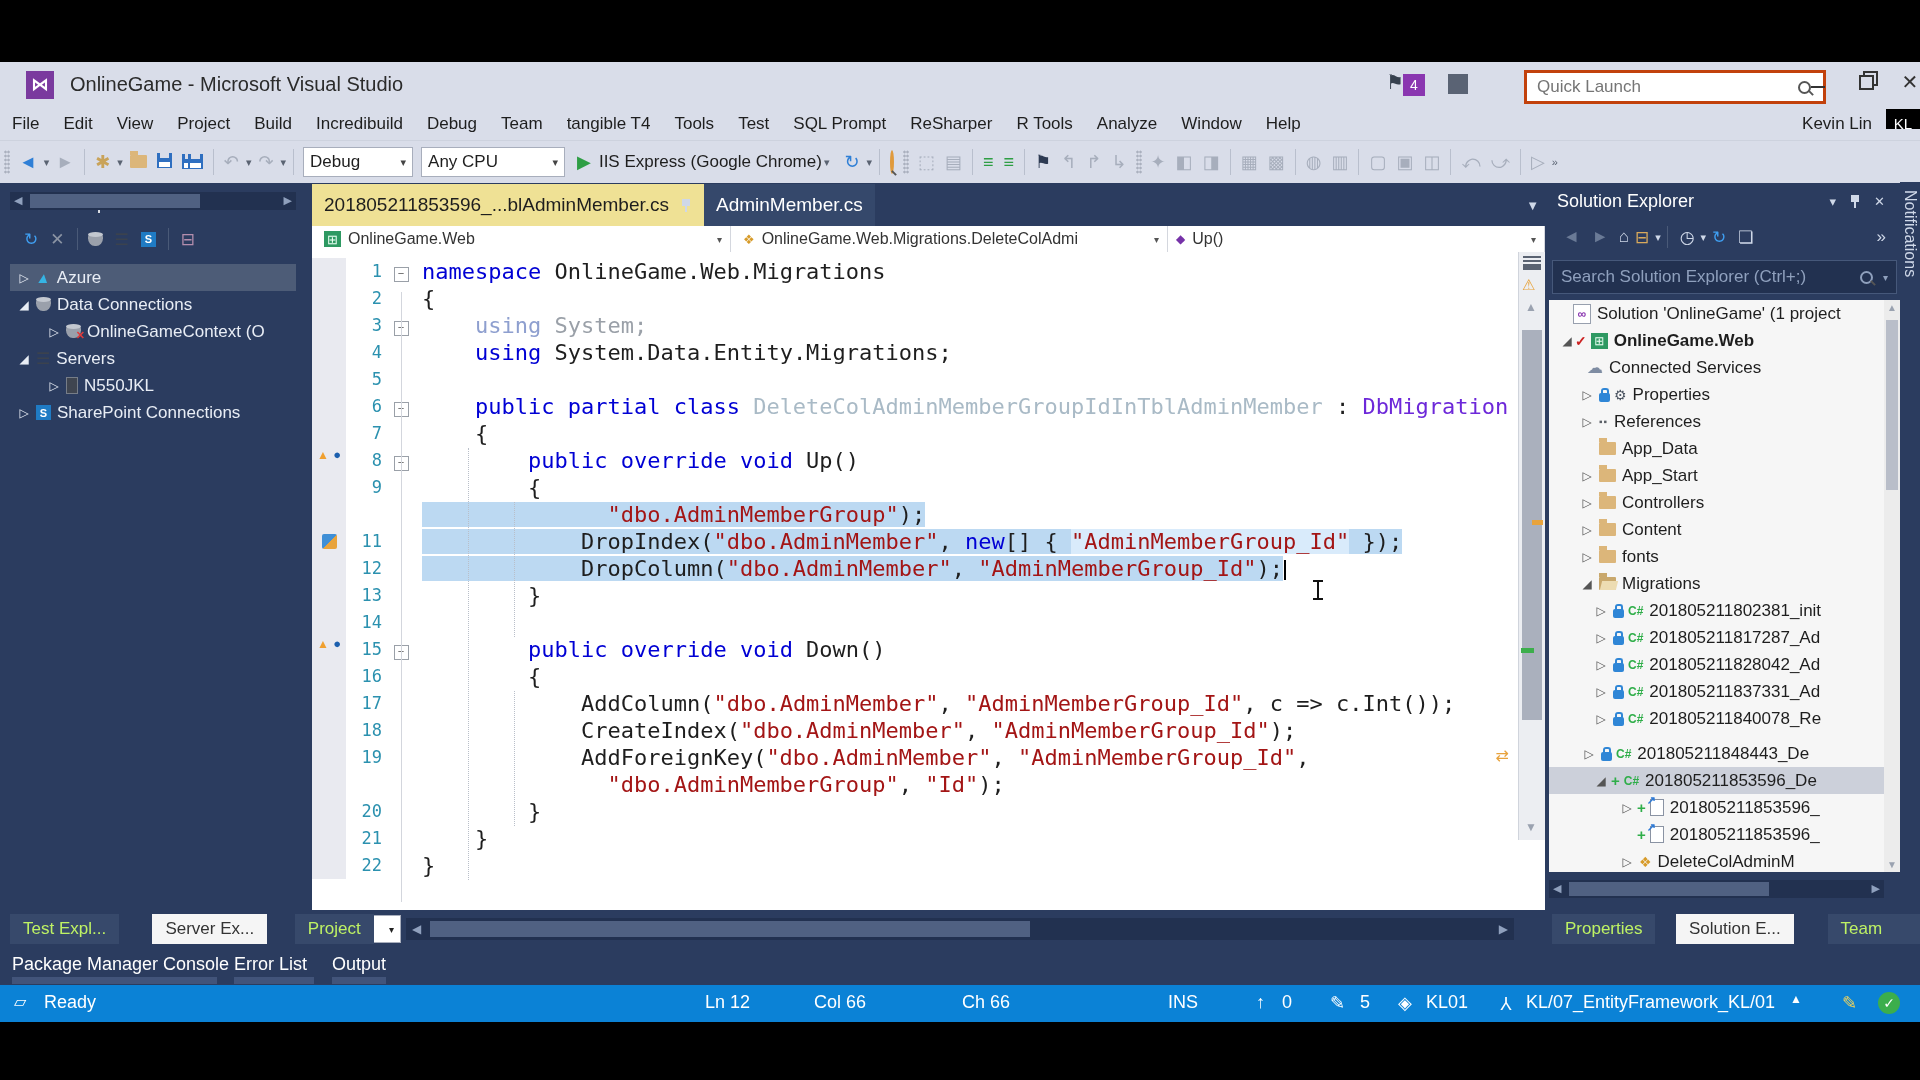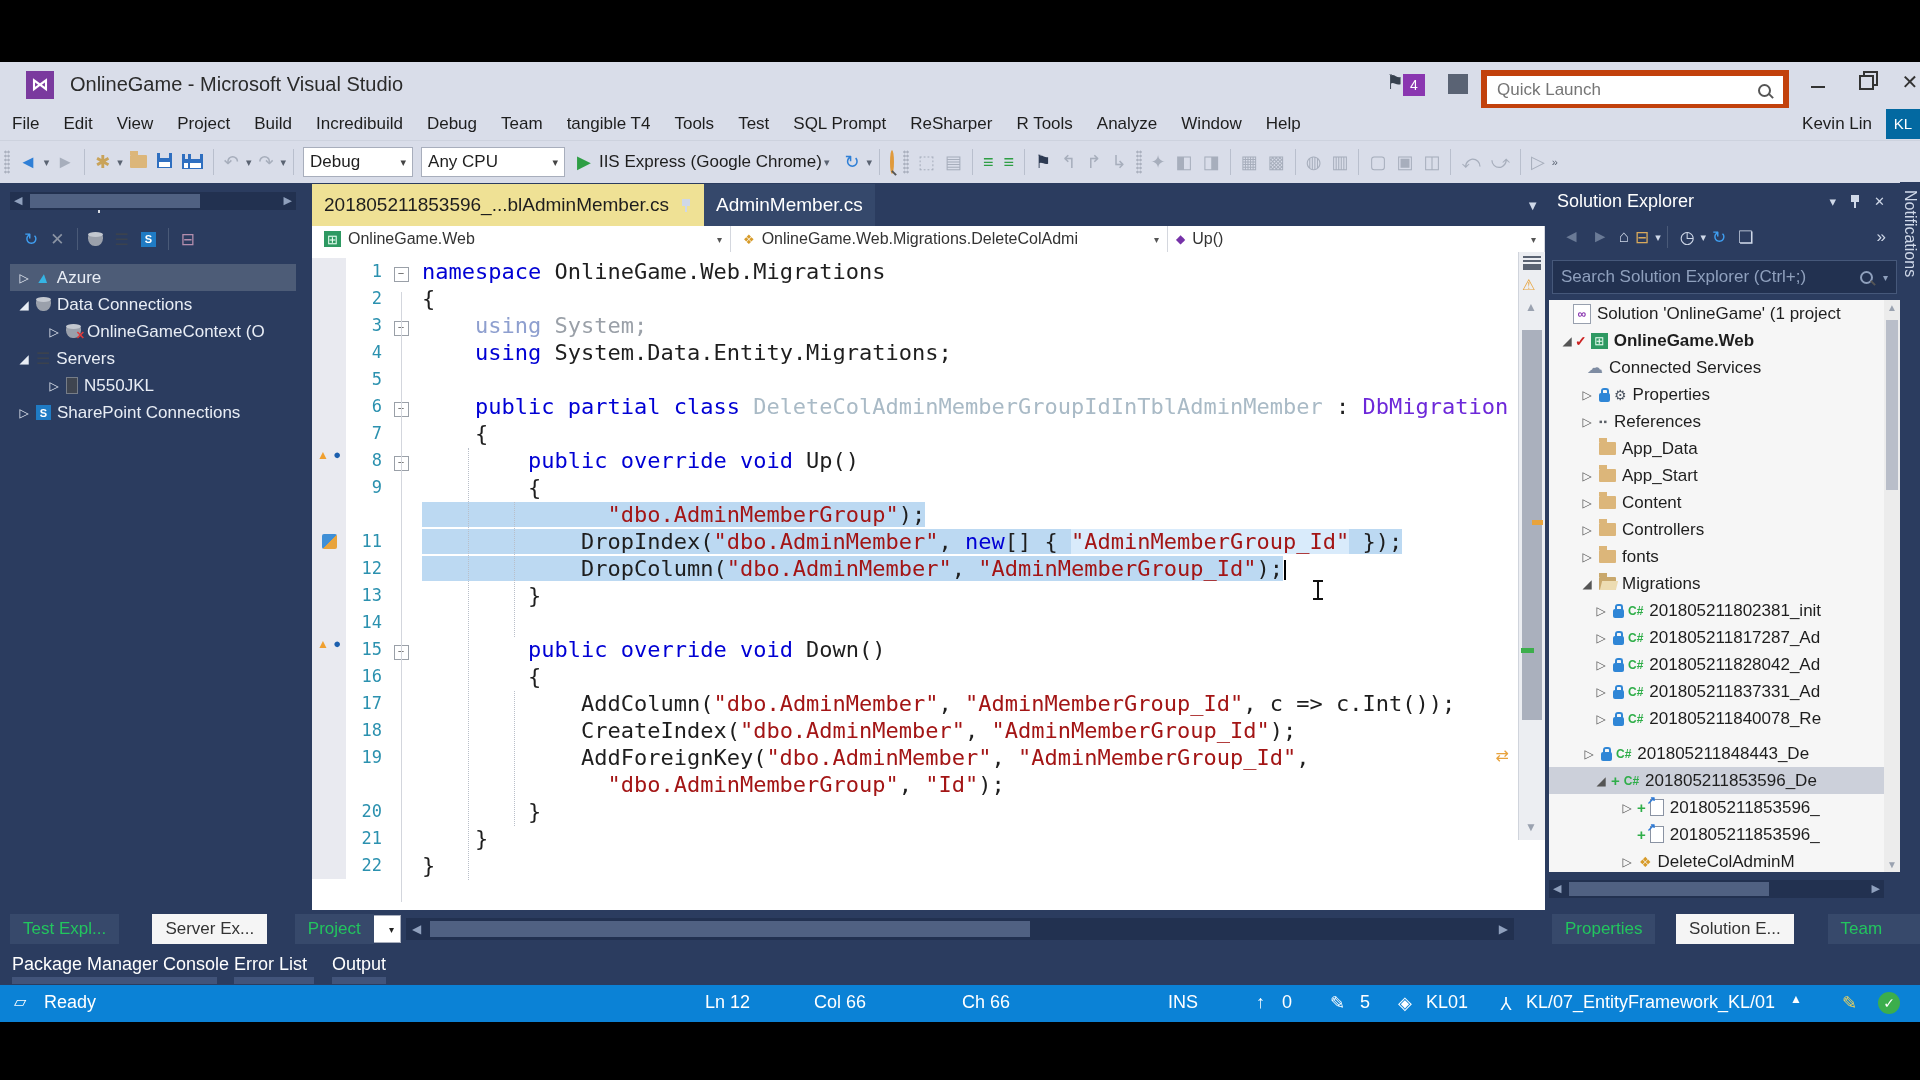--- a/index.html
+++ b/index.html
@@ -9,36 +9,36 @@
 
   
   .titlebar{position:absolute;left:0;top:0;width:100%;height:46px;background:#d9dde9;color:#1e1e1e;}
   .vslogo{position:absolute;left:26px;top:9px;width:28px;height:28px;background:#7a3a9e;color:#fff;
           font-size:17px;font-weight:bold;text-align:center;line-height:28px;}
   .wtitle{position:absolute;left:70px;top:11px;font-size:20px;color:#2b2b2b;}
   .flagwrap{position:absolute;left:1386px;top:8px;font-size:20px;color:#37414f;}
   .flagbadge{position:absolute;left:17px;top:4px;width:22px;height:22px;background:#8a36b0;color:#fff;
              font-size:14px;text-align:center;line-height:22px;}
   .fbicon{position:absolute;left:1448px;top:12px;width:20px;height:20px;background:#5a6374;}
-  .qlbox{position:absolute;left:1481px;top:8px;width:296px;height:28px;background:#fff;border:6px solid #c2410c;}
+  .qlbox{position:absolute;left:1524px;top:8px;width:296px;height:28px;background:#fff;border:3px solid #c2410c;}
   .qlbox input{position:absolute;left:8px;top:2px;width:240px;height:22px;border:none;outline:none;
                font-size:17px;color:#555;font-family:"Liberation Sans",sans-serif;background:transparent;}
   .mag{position:absolute;width:9px;height:9px;border:2px solid #555;border-radius:50%;}
   .mag::after{content:"";position:absolute;width:6px;height:2px;background:#555;transform:rotate(45deg);
               right:-5px;bottom:-2px;}
   .winbtn{position:absolute;top:0;width:44px;height:40px;text-align:center;color:#333;}
   .minbar{position:absolute;left:15px;top:24px;width:14px;height:2px;background:#333;}
   .restbox{position:absolute;left:15px;top:13px;width:11px;height:11px;border:2px solid #333;background:#d9dde9;}
   .restbox2{position:absolute;left:19px;top:9px;width:11px;height:11px;border:2px solid #333;}
   .closex{font-size:20px;line-height:40px;}
 
   .menubar{position:absolute;left:0;top:46px;width:100%;height:32px;background:#d9dde9;display:flex;align-items:center;}
   .menubar .mitem{padding:0 12px;font-size:17px;color:#1e1e1e;line-height:32px;}
   .kevin{position:absolute;right:48px;top:0;font-size:17px;line-height:32px;color:#1e1e1e;}
-  .klbadge{position:absolute;right:0;top:1px;width:34px;height:30px;background:#0369a1;color:#fff;
+  .klbadge{position:absolute;right:0;top:1px;width:34px;height:20px;background:#000000;color:#fff;
            font-size:15px;text-align:center;line-height:30px;}
 
   .toolbarrow{position:absolute;left:0;top:78px;width:100%;height:42px;background:#d9dde9;
               display:flex;align-items:center;border-top:1px solid #cdd2de;}
   .tsep{width:1px;height:26px;background:#b9bfcd;margin:0 5px;}
   .thandle{width:6px;height:24px;margin:0 4px;background-image:radial-gradient(#aab0be 1px,transparent 1.2px);
            background-size:3px 4px;}
   .tbtn{padding:0 5px;font-size:18px;color:#4a5568;position:relative;}
   .tbtn.blue{color:#2f7fd6;} .tbtn.gray{color:#a7aebc;} .tbtn.green{color:#2e9e44;}
   .tbtn.orange{color:#e09a3c;} .tbtn.tan{color:#c9a35a;} .tbtn.dark{color:#2d3a52;}
@@ -152,21 +152,21 @@
   .vsb .warn{position:absolute;left:3px;top:24px;color:#e8a33c;font-size:15px;}
   .vsb .uparr{position:absolute;left:6px;top:48px;color:#9aa2b0;font-size:12px;}
   .vsb .dnarr{position:absolute;left:6px;bottom:6px;color:#9aa2b0;font-size:12px;}
   .vsb .thumb{position:absolute;left:3px;top:78px;width:20px;height:390px;background:#aab0bd;}
   .vsb .tick-o{position:absolute;right:2px;top:268px;width:11px;height:5px;background:#e8a33c;}
   .vsb .tick-g{position:absolute;left:2px;top:396px;width:13px;height:5px;background:#3cae4c;}
 
   
   .bottomstrip{position:absolute;left:0;top:850px;width:1920px;height:36px;background:#2b3c5f;}
   .btab{position:absolute;top:2px;height:30px;line-height:30px;padding:0 13px;font-size:17px;background:#37496b;
-        color:#22c55e;}
+        color:#bef264;}
   .btab.active{background:#f5f5f5;color:#333;}
   .zoombox{position:absolute;left:315px;top:3px;width:86px;height:28px;background:#fff;border:1px solid #a8aebc;
            font-size:16px;color:#222;line-height:28px;padding-left:8px;box-sizing:border-box;}
   .zoombox .za{position:absolute;right:6px;top:0;font-size:10px;}
   .hsb{position:absolute;left:406px;top:6px;width:1108px;height:22px;background:#223150;}
   .hsb .ha{position:absolute;top:4px;color:#8fa0bd;font-size:12px;}
   .hsb .hthumb{position:absolute;left:24px;top:3px;width:600px;height:16px;background:#50618225;background:#506182;}
   .sehsb{position:absolute;left:10px;top:6px;width:286px;height:18px;background:#223150;}
   .sehsb .hthumb{position:absolute;left:20px;top:2px;width:170px;height:14px;background:#506182;}
   .solhsb{position:absolute;left:1549px;top:6px;width:351px;height:18px;background:#223150;}
@@ -630,26 +630,26 @@
                 <span class="lbl">App_Data</span>
               </div>
               <div class="trow" style="padding-left: 30px;">
                 <span class="exp exp-c"></span>
                 <span class="ic ic-folder"></span>
                 <span class="lbl">App_Start</span>
               </div>
               <div class="trow" style="padding-left: 30px;">
                 <span class="exp exp-c"></span>
                 <span class="ic ic-folder"></span>
+                <span class="lbl">Controllers</span>
+              </div>
+              <div class="trow" style="padding-left: 30px;">
+                <span class="exp exp-c"></span>
+                <span class="ic ic-folder"></span>
                 <span class="lbl">Content</span>
-              </div>
-              <div class="trow" style="padding-left: 30px;">
-                <span class="exp exp-c"></span>
-                <span class="ic ic-folder"></span>
-                <span class="lbl">Controllers</span>
               </div>
               <div class="trow" style="padding-left: 30px;">
                 <span class="exp exp-c"></span>
                 <span class="ic ic-folder"></span>
                 <span class="lbl">fonts</span>
               </div>
               <div class="trow" style="padding-left: 30px;">
                 <span class="exp exp-o"></span>
                 <span class="ic ic-folderopen"></span>
                 <span class="lbl">Migrations</span>

